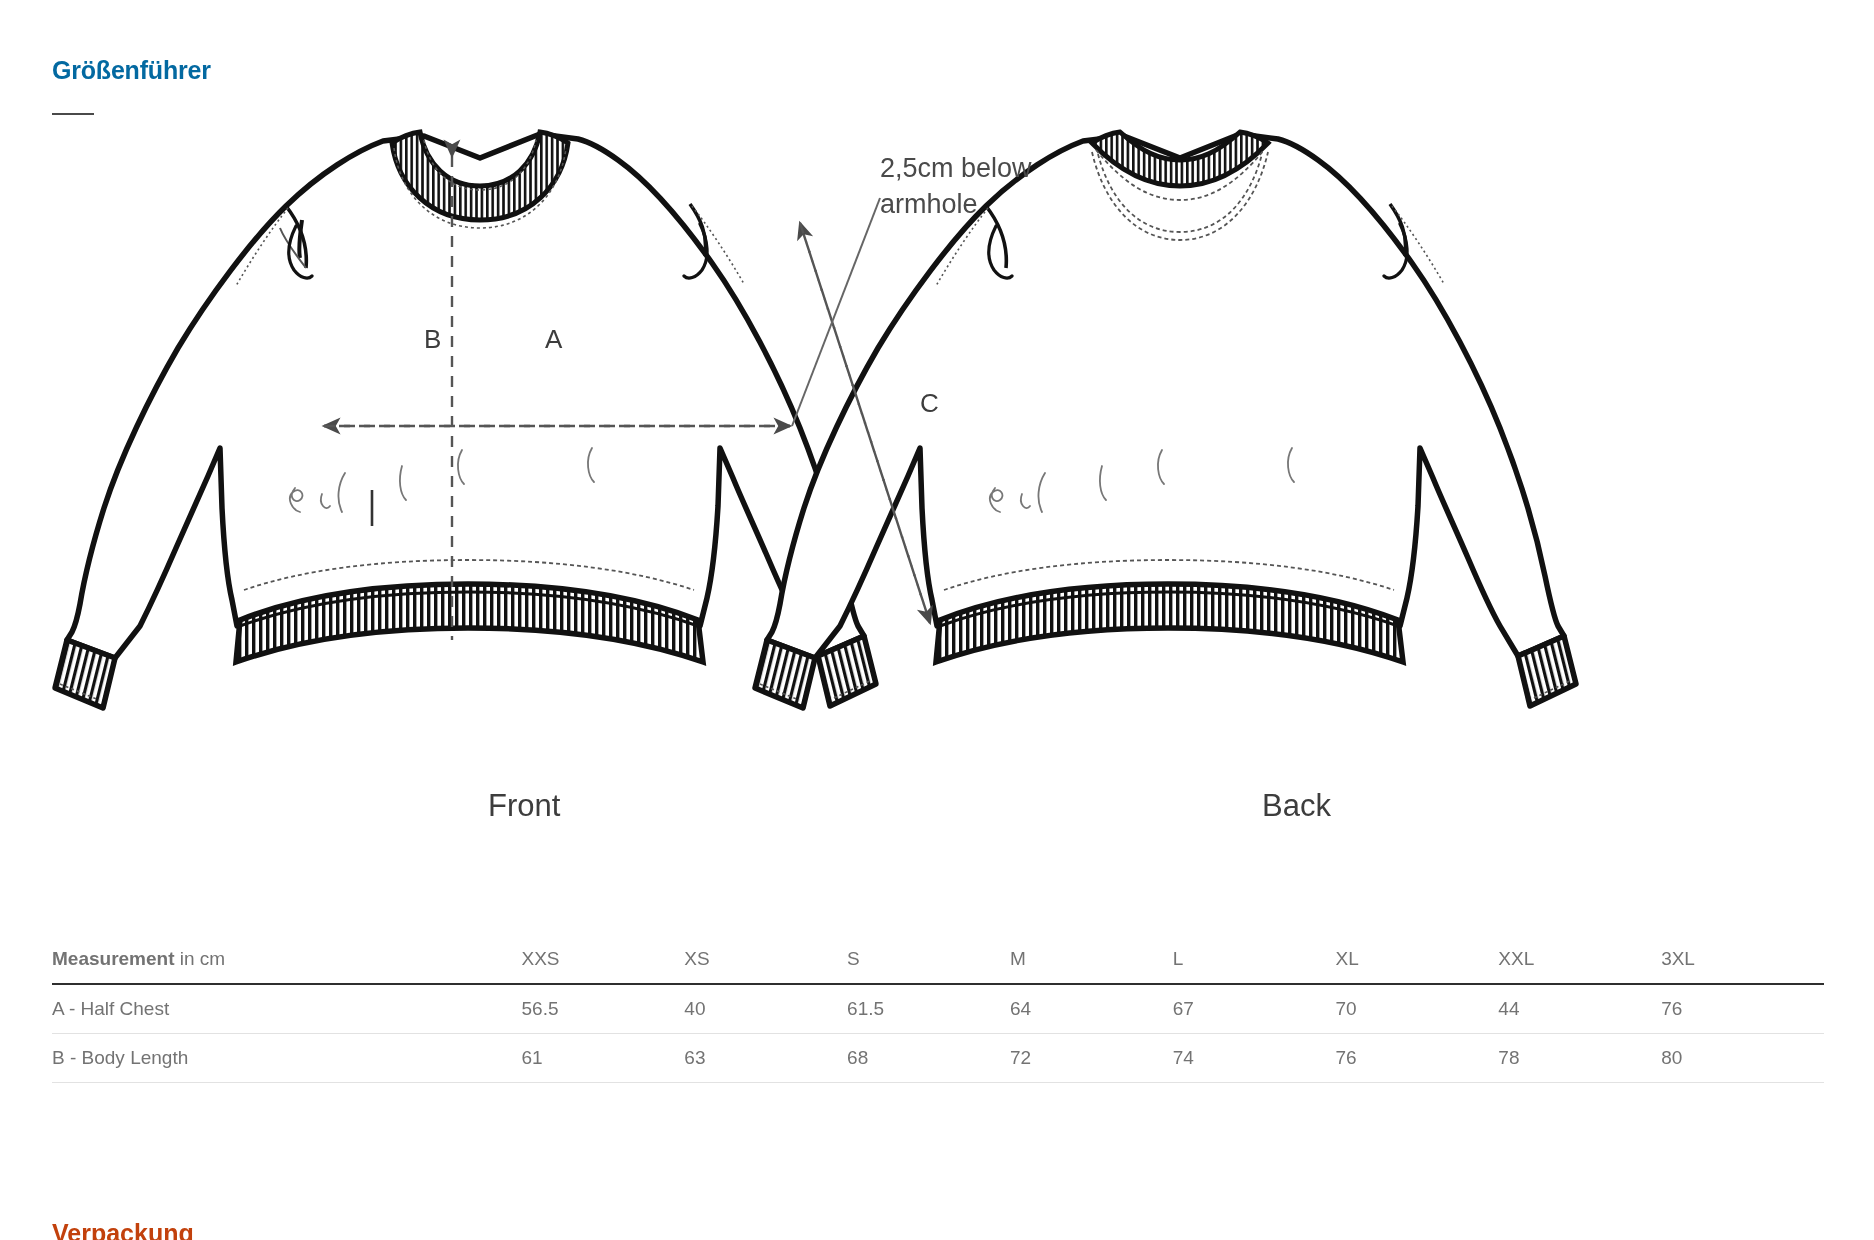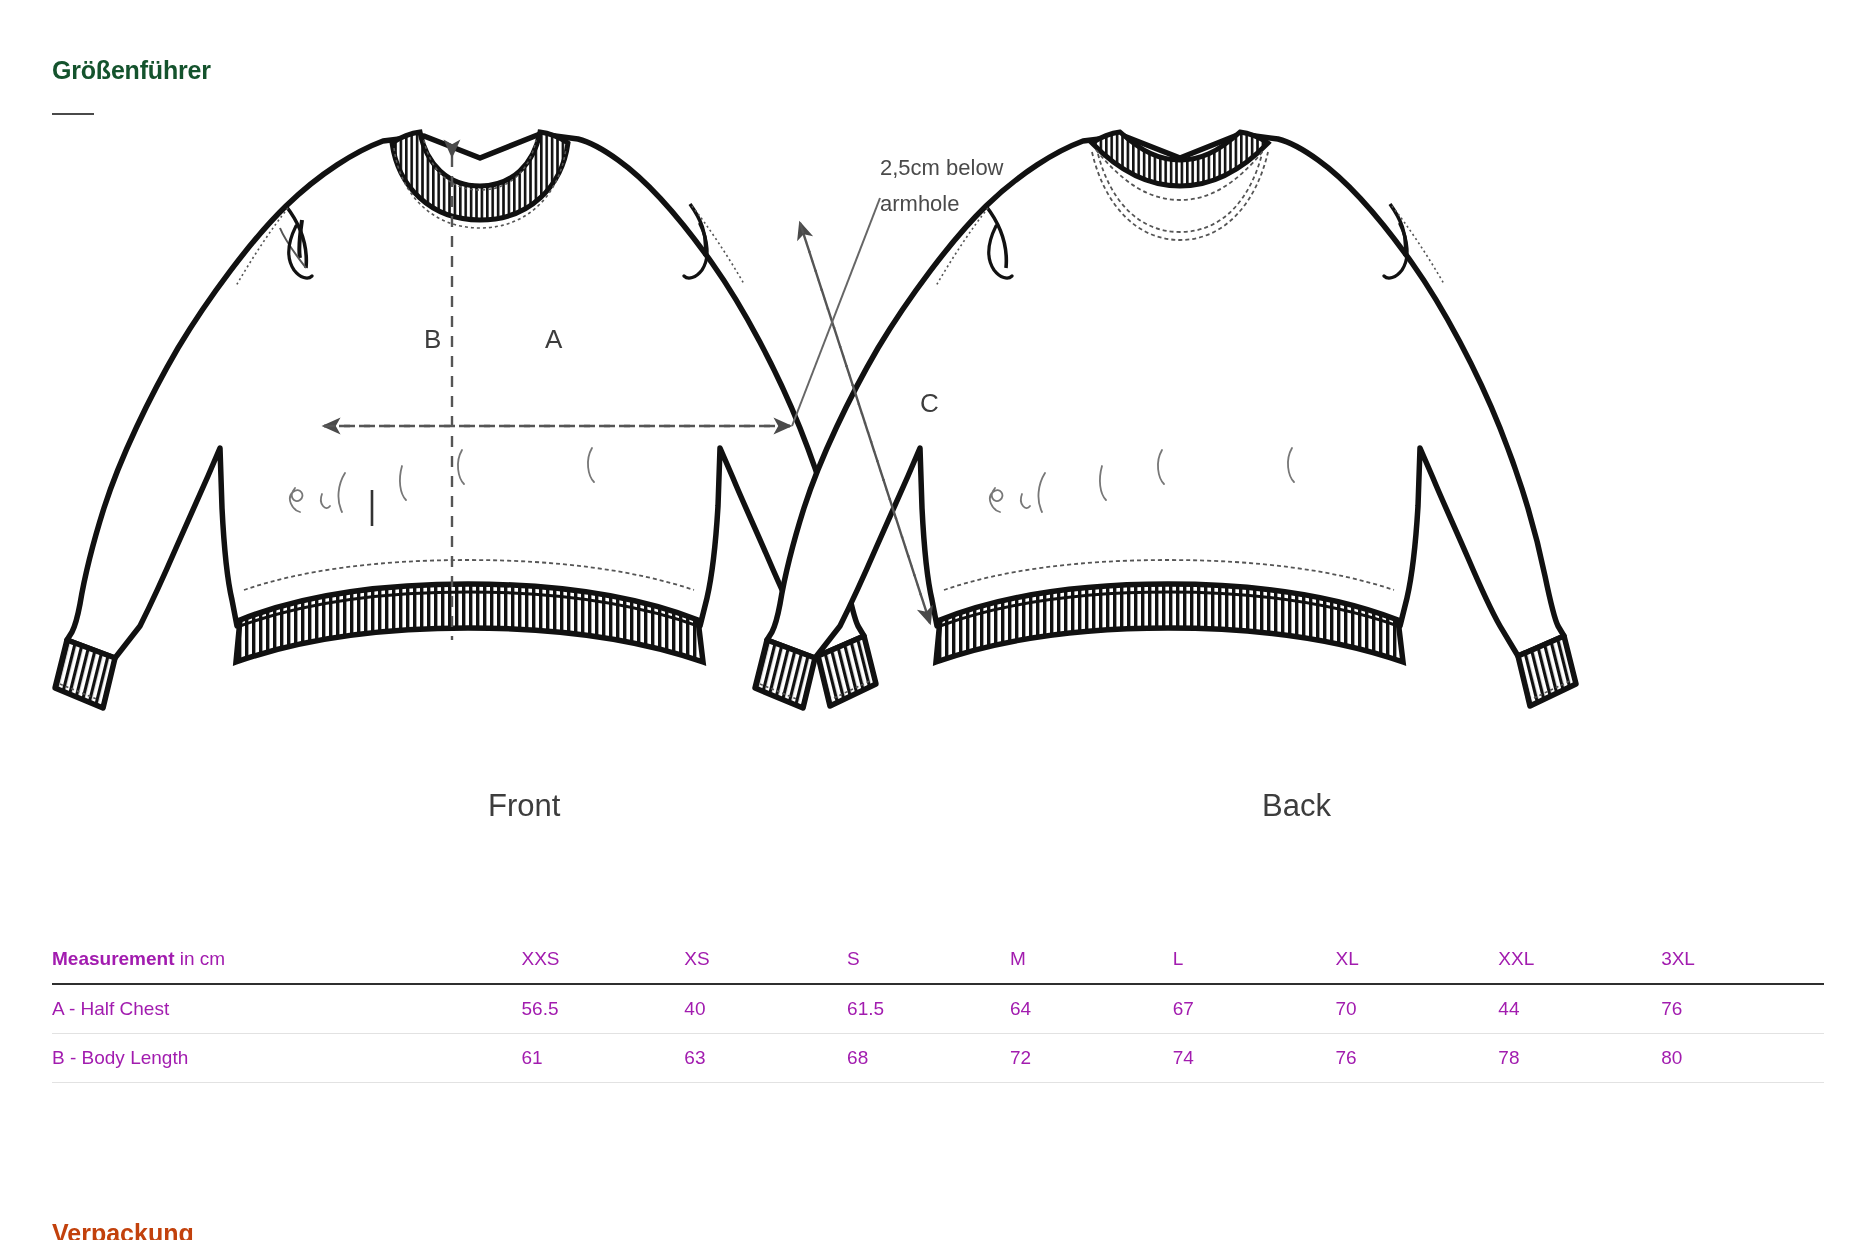--- a/index.html
+++ b/index.html
@@ -10,21 +10,21 @@
     overflow: hidden;
     font-family: "Liberation Sans", sans-serif;
     color: #3c3c3c;
   }
   .page { position: relative; width: 1874px; height: 1240px; background:#fff; }
 
   
   .page-title {
     position: absolute; left: 52px; top: 56px;
     font-size: 25px; font-weight: 700; letter-spacing: -0.2px;
-    color: #14532d;
+    color: #0369a1;
   }
   .title-rule {
     position: absolute; left: 52px; top: 113px;
     width: 42px; height: 2px; background: #4a4a4a;
   }
 
   
   .stage {
     position: absolute; left: 0; top: 128px;
     width: 1874px; height: 660px;
@@ -39,21 +39,21 @@
   }
   .caption-front { left: 488px; }
   .caption-back  { left: 1262px; }
 
   
   .size-table {
     position: absolute; left: 52px; top: 944px;
     width: 1772px;
     border-collapse: collapse;
     font-size: 19px;
-    color: #a21caf;
+    color: #737373;
   }
   .size-table th, .size-table td {
     padding: 0; font-weight: 400; text-align: left;
     height: 49px; vertical-align: middle;
   }
   .size-table thead th { height: 40px; padding-bottom: 10px; }
   .size-table th.meas-head, .size-table td.meas-cell {
     text-align: left; width: 470px;
   }
   .size-table th.meas-head .strong { font-weight: 700; }
@@ -313,21 +313,21 @@
         <line x1="800" y1="95" x2="930" y2="495" stroke="#555555" stroke-width="2.4" stroke-dasharray="11,9" marker-end="url(#arrHead)"></line>
 
         <line x1="880" y1="70" x2="792" y2="298" stroke="#666666" stroke-width="2"></line>
       </g>
     </svg>
 
     <div style="position:absolute; left:424px; top:196px; font-size:26px; color:#3d3d3d;">B</div>
     <div style="position:absolute; left:545px; top:196px; font-size:26px; color:#3d3d3d;">A</div>
     <div style="position:absolute; left:920px; top:260px; font-size:26px; color:#3d3d3d;">C</div>
 
-    <div style="position:absolute; left:880px; top:22px; font-size:22px; line-height:36px; color:#4a4a4a;">
+    <div style="position:absolute; left:880px; top:22px; font-size:27px; line-height:36px; color:#4a4a4a;">
       <div>2,5cm below</div>
       <div>armhole</div>
     </div>
   </div>
 
   <div class="caption caption-front">Front</div>
   <div class="caption caption-back">Back</div>
 
   <table class="size-table">
     <thead>

